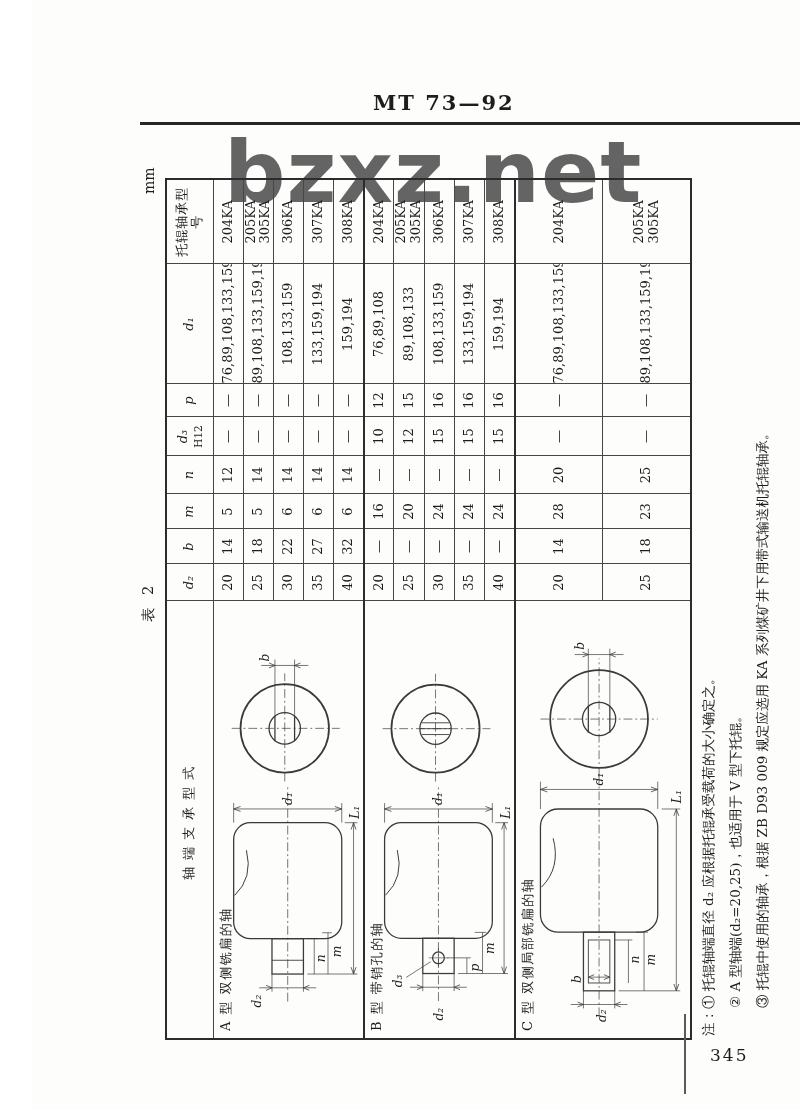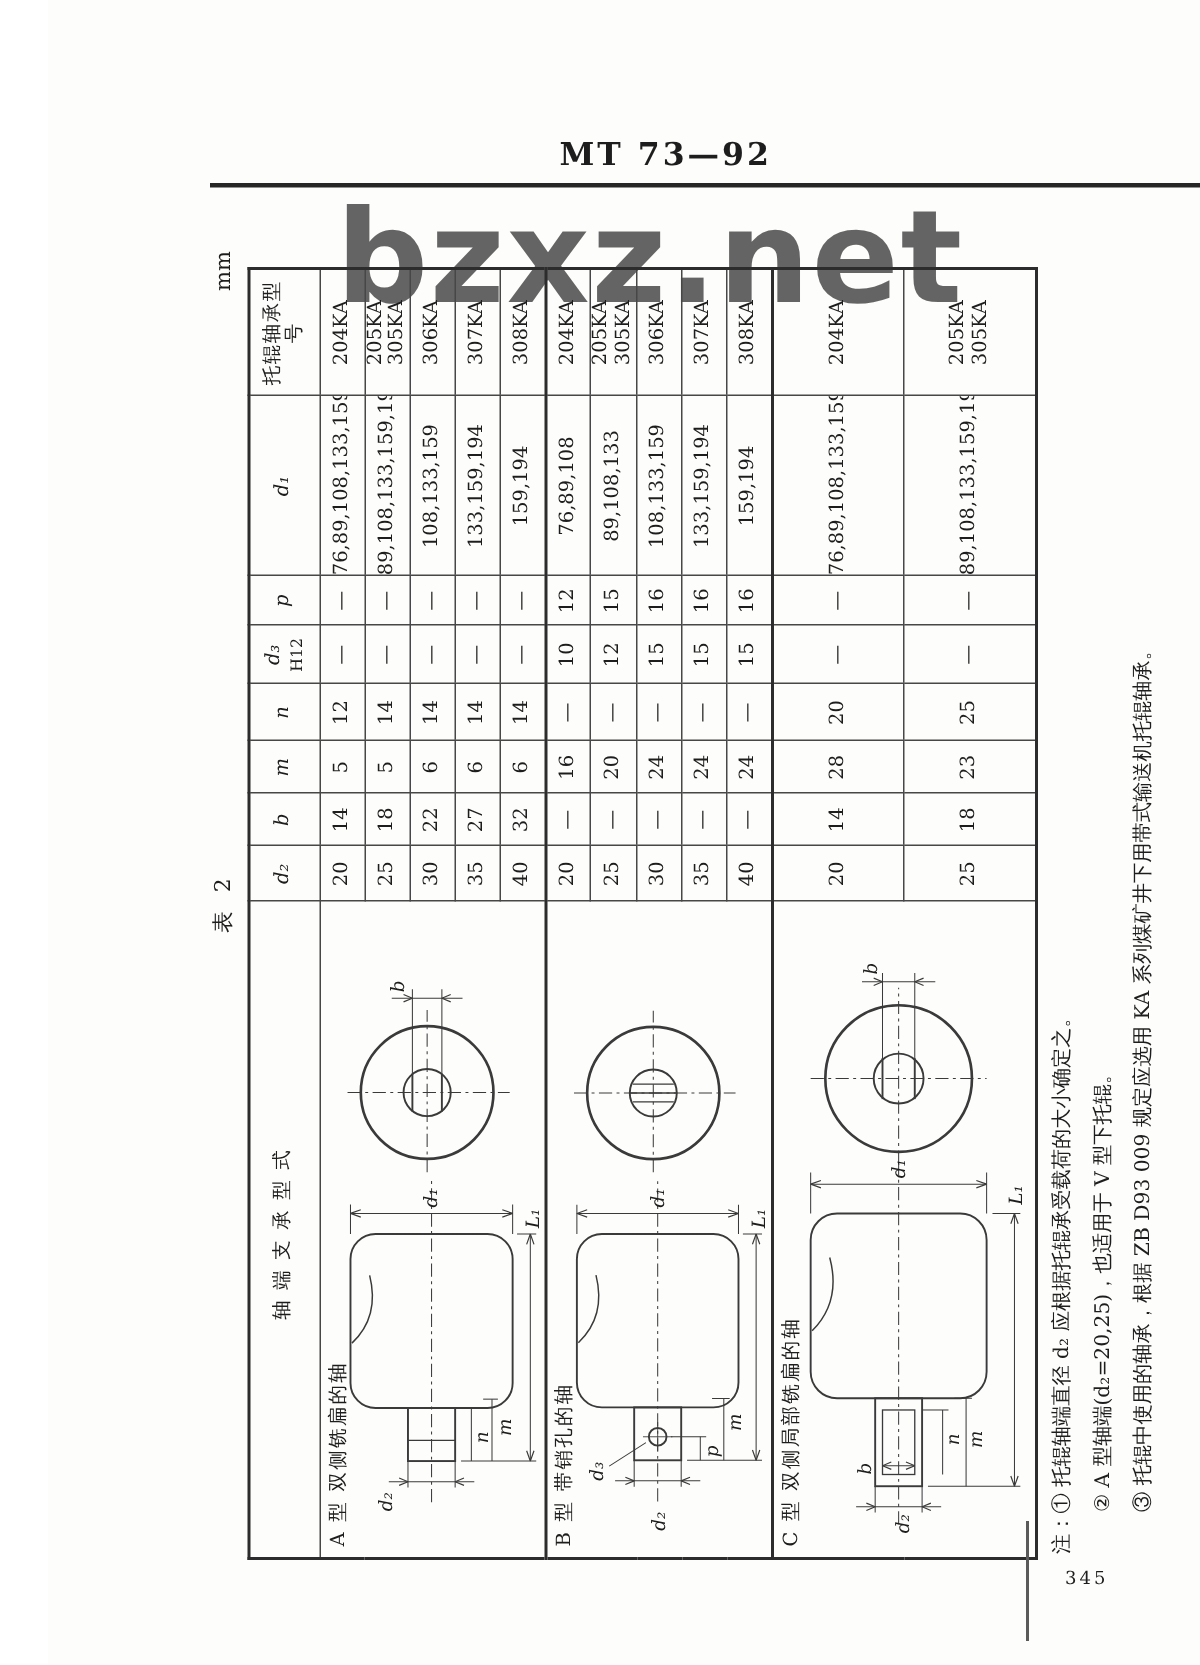--- a/index.html
+++ b/index.html
@@ -32,21 +32,21 @@
   td.d1-cell{font-size:10.8px;}
   td.brg-cell{font-size:12px;}
   td.draw-cell{position:relative;}
   .draw-caption{position:absolute;top:5px;left:7px;font-size:13px;letter-spacing:1.5px;
         white-space:nowrap;z-index:2;}
   svg.draw{position:absolute;left:0;top:0;width:100%;height:100%;}
   svg .sym text{font-size:12.5px;font-style:italic;fill:#1d1d1d;
         font-family:"DejaVu Serif","Liberation Serif",serif;}
   .notes{position:absolute;left:4px;top:558px;width:800px;font-size:13.5px;line-height:2.0;}
   .note-indent{margin-left:28px;}
-  .page-number{position:absolute;left:678px;top:1045px;font-size:12px;letter-spacing:2px;z-index:2;}
+  .page-number{position:absolute;left:678px;top:1045px;font-size:17px;letter-spacing:2px;z-index:2;}
   .artifact-vline{position:absolute;left:652px;top:1014px;width:2px;height:80px;background:#5a5a5a;z-index:2;}
 </style>
 </head>
 <body>
 
 <div class="page">
 
   <div class="doc-header">MT 73—92</div>
   <div class="header-rule"></div>
   <div class="watermark">bzxz.net</div>

